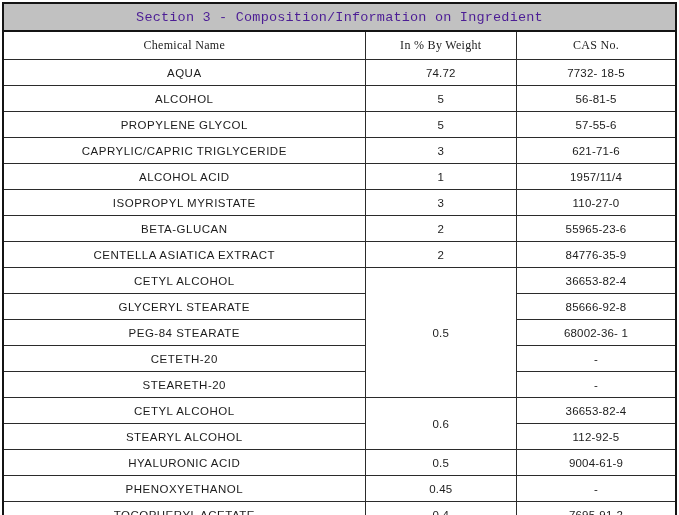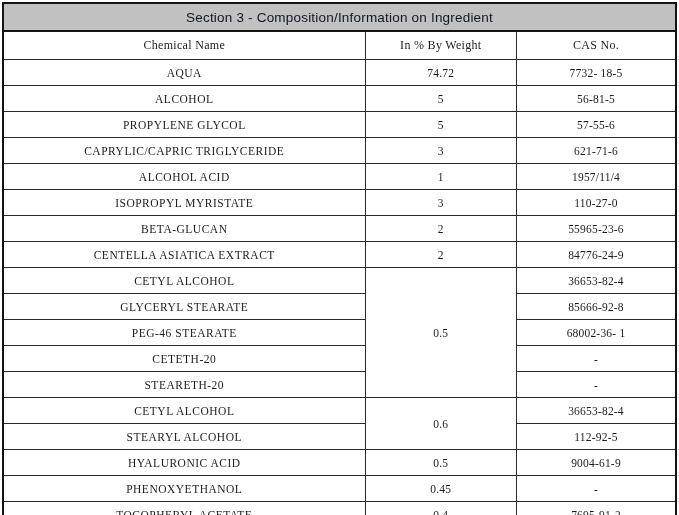--- a/index.html
+++ b/index.html
@@ -35,40 +35,40 @@
   th, td {
     border: 1px solid var(--border-inner, #2b2b2b);
     text-align: center;
     vertical-align: middle;
     padding: 0 4px;
     overflow: hidden;
     white-space: nowrap;
   }
   tr.title-row th {
     background: var(--header-bg, #c1c1c1);
-    font-family: Liberation Sans, sans-serif;
+    font-family: Liberation Mono, monospace;
     font-weight: 400;
     font-size: 13.5px;
-    color: #0f172a;
+    color: #4c1d95;
     height: 26px;
     border-bottom: 2px solid var(--border-outer, #141414);
     letter-spacing: 0.2px;
   }
   tr.colhead-row th {
     background: #ffffff;
     font-family: "Liberation Serif", "DejaVu Serif", serif;
     font-weight: 400;
     font-size: 12px;
     color: #1c1c1c;
     height: 27px;
     letter-spacing: 0.3px;
     margin-left: 48px;
   }
   tbody td {
-    font-family: Liberation Serif, serif;
+    font-family: Liberation Sans, sans-serif;
     font-size: 11.5px;
     color: #1c1c1c;
     height: 25px;
     letter-spacing: 0.5px;
   }
   tbody td[data-name="weight-cell"],
   tbody td[data-name="cas-cell"] {
     letter-spacing: 0.2px;
   }
 </style>
@@ -124,33 +124,33 @@
           <td data-name="cas-cell">110-27-0</td>
         </tr>
         <tr data-name="table-row">
           <td data-name="chemical-name-cell">BETA-GLUCAN</td>
           <td data-name="weight-cell">2</td>
           <td data-name="cas-cell">55965-23-6</td>
         </tr>
         <tr data-name="table-row">
           <td data-name="chemical-name-cell">CENTELLA ASIATICA EXTRACT</td>
           <td data-name="weight-cell">2</td>
-          <td data-name="cas-cell">84776-24-9</td>
+          <td data-name="cas-cell">84776-35-9</td>
         </tr>
         <tr data-name="table-row">
           <td data-name="chemical-name-cell">CETYL ALCOHOL</td>
           <td data-name="weight-cell" rowspan="5">0.5</td>
           <td data-name="cas-cell">36653-82-4</td>
         </tr>
         <tr data-name="table-row">
           <td data-name="chemical-name-cell">GLYCERYL STEARATE</td>
           <td data-name="cas-cell">85666-92-8</td>
         </tr>
         <tr data-name="table-row">
-          <td data-name="chemical-name-cell">PEG-46 STEARATE</td>
+          <td data-name="chemical-name-cell">PEG-84 STEARATE</td>
           <td data-name="cas-cell">68002-36- 1</td>
         </tr>
         <tr data-name="table-row">
           <td data-name="chemical-name-cell">CETETH-20</td>
           <td data-name="cas-cell">-</td>
         </tr>
         <tr data-name="table-row">
           <td data-name="chemical-name-cell">STEARETH-20</td>
           <td data-name="cas-cell">-</td>
         </tr>

